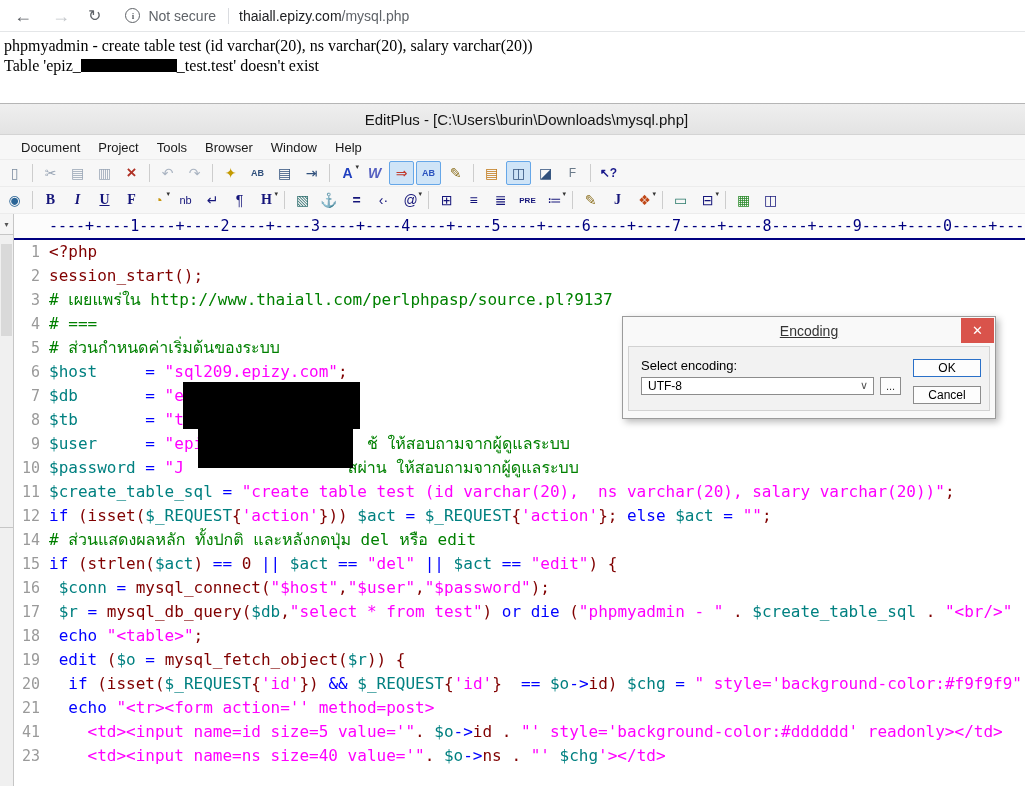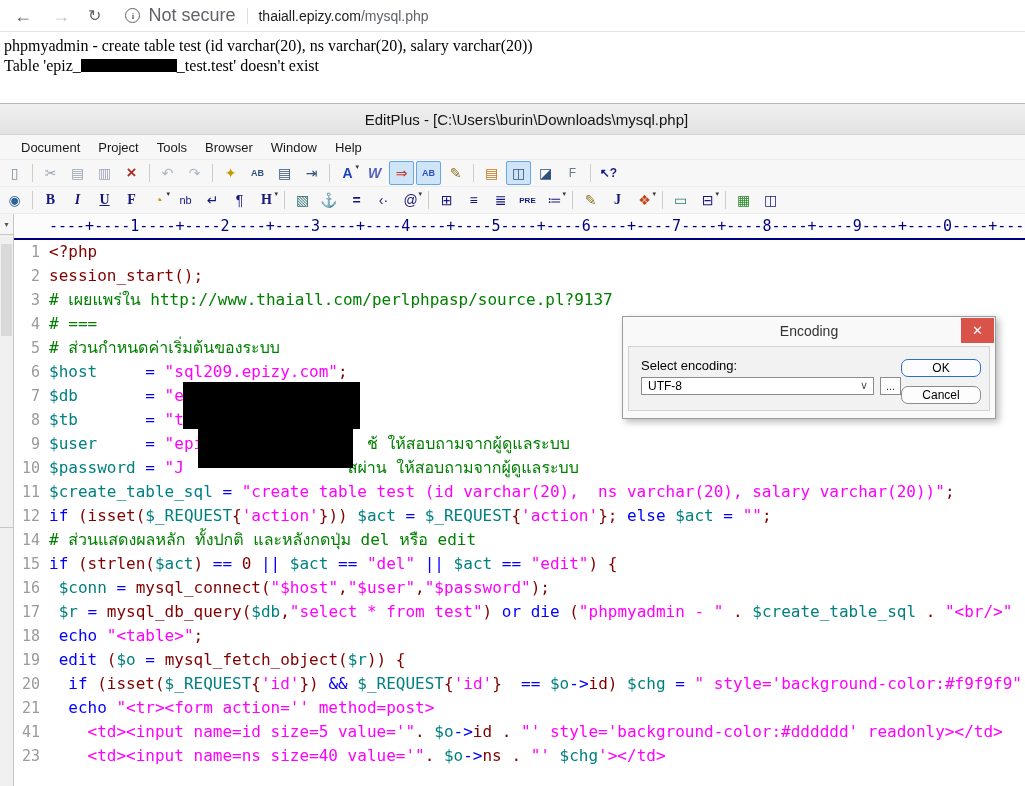--- a/index.html
+++ b/index.html
@@ -8,21 +8,21 @@
 
   
   .bbar{position:absolute;left:0;top:0;width:1025px;height:31px;background:#fff;
         border-bottom:1px solid #e4e6e8;display:flex;align-items:center;}
   .bico{color:#5f6368;font-size:18px;margin-left:14px;cursor:default;line-height:1;}
   .bico.dis{color:#c4c7cb;}
   .bico.reload{font-size:16px;margin-left:18px;}
   .info-i{width:13px;height:13px;border:1.5px solid #5f6368;border-radius:50%;
           color:#5f6368;font-size:9px;font-weight:bold;display:flex;align-items:center;
           justify-content:center;margin-left:24px;font-family:"Liberation Serif",serif;}
-  .sec{color:#5f6368;font-size:18px;margin-left:8px;}
+  .sec{color:#5f6368;font-size:14px;margin-left:8px;}
   .adiv{width:1px;height:16px;background:#dadce0;margin:0 10px 0 12px;}
   .host{color:#202124;font-size:14px;}
   .path{color:#5f6368;font-size:14px;}
 
   .bpage{position:absolute;left:4px;top:36px;width:1000px;
          font-family:"Liberation Serif",serif;font-size:16px;color:#000;line-height:20px;}
   .redact-inline{display:inline-block;width:96px;height:13px;background:#000;margin-bottom:-1px;}
 
   
   .ep{position:absolute;left:0;top:103px;width:1025px;height:683px;background:#f6f6f6;
@@ -59,37 +59,37 @@
       font-size:15px;}
   .c-kw{color:#0000ff}.c-var{color:#008080}.c-str{color:#ff00ff}
   .c-fn{color:#800000}.c-com{color:#008000}.c-txt{color:#000}
 
   .redact{position:absolute;background:#000;z-index:4;}
 
   
   .dlg{position:absolute;left:622px;top:316px;width:372px;height:101px;background:#f9f9f9;
        border:1px solid #9b9b9b;box-shadow:3px 3px 7px rgba(0,0,0,.28);z-index:5;}
   .dtitle{height:27px;display:flex;align-items:center;justify-content:center;
-          font-size:14px;color:#333;}
+          font-size:14px;color:#333;text-decoration:underline;}
   .dclose{position:absolute;right:1px;top:1px;width:33px;height:25px;background:#d9534b;
           color:#fff;font-size:13px;display:flex;align-items:center;justify-content:center;
           cursor:default;}
   .dpanel{position:absolute;left:5px;top:29px;right:5px;bottom:7px;background:#f2f2f2;
           border:1px solid #d2d2d2;}
   .dlabel{position:absolute;left:12px;top:11px;font-size:13px;color:#000;}
   .combo{position:absolute;left:12px;top:30px;width:233px;height:18px;background:#fff;
          border:1px solid #8c8c8c;font-size:12px;color:#000;display:flex;
          align-items:center;padding-left:6px;box-sizing:border-box;}
   .cchev{position:absolute;right:5px;top:1px;color:#555;font-size:11px;}
   .browse{position:absolute;left:251px;top:30px;width:21px;height:18px;background:#fdfdfd;
           border:1px solid #8c8c8c;font-size:11px;color:#333;display:flex;
           align-items:center;justify-content:center;box-sizing:border-box;}
-  .dbtn{position:absolute;right:8px;width:80px;height:18px;background:#fdfdfd;
+  .dbtn{position:absolute;right:8px;width:68px;height:18px;background:#fdfdfd;
         font-size:12px;color:#000;display:flex;align-items:center;justify-content:center;
-        box-sizing:border-box;border-radius:7px;}
+        box-sizing:border-box;}
   .ok{top:12px;border:1px solid #2a70c8;}
   .cancel{top:39px;border:1px solid #8c8c8c;}
 </style>
 </head>
 <body>
 
 <div class="page">
 
   <div class="bbar">
     <span class="bico">←</span>

